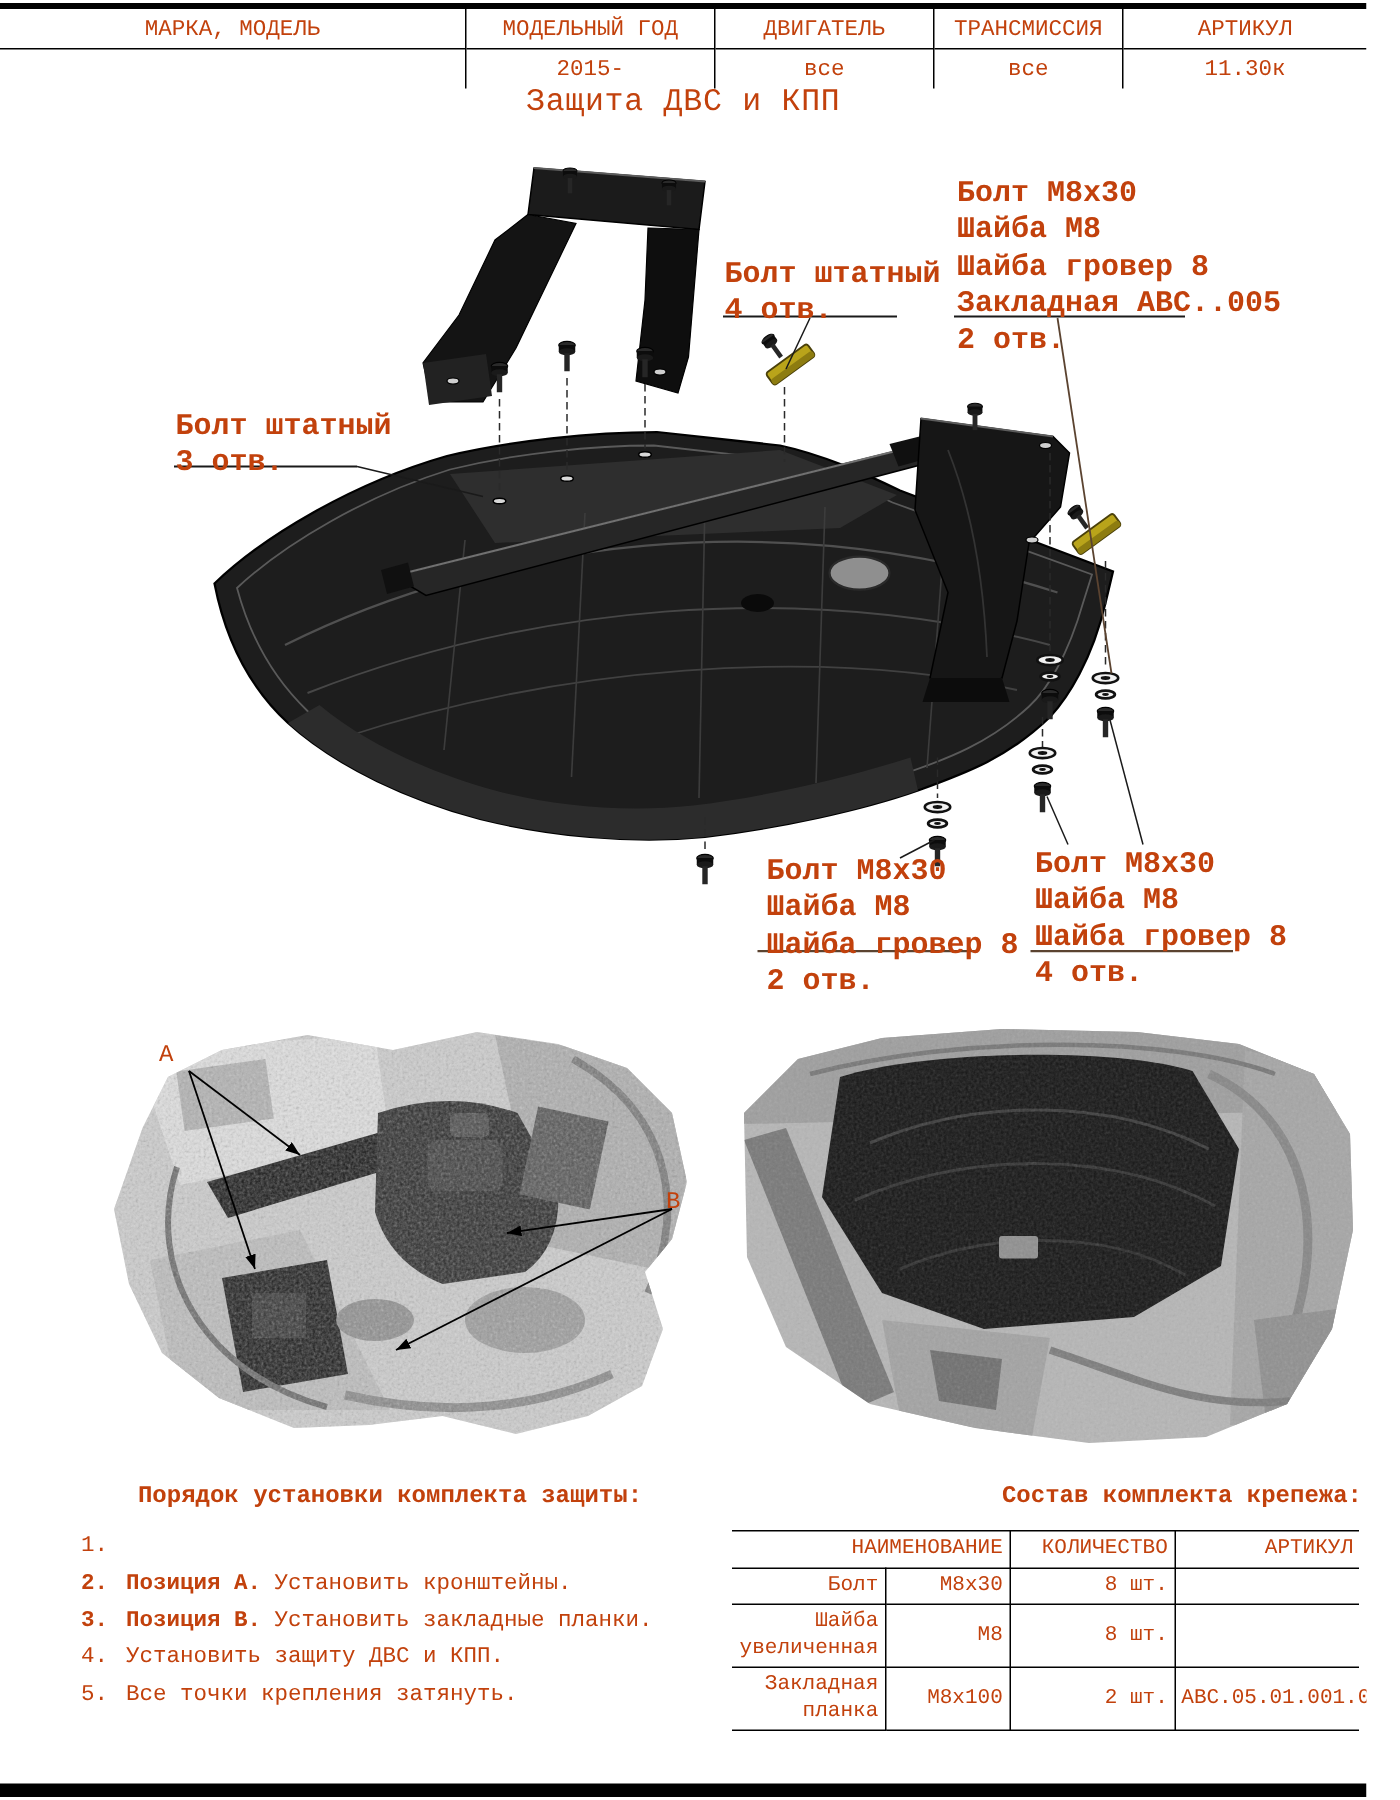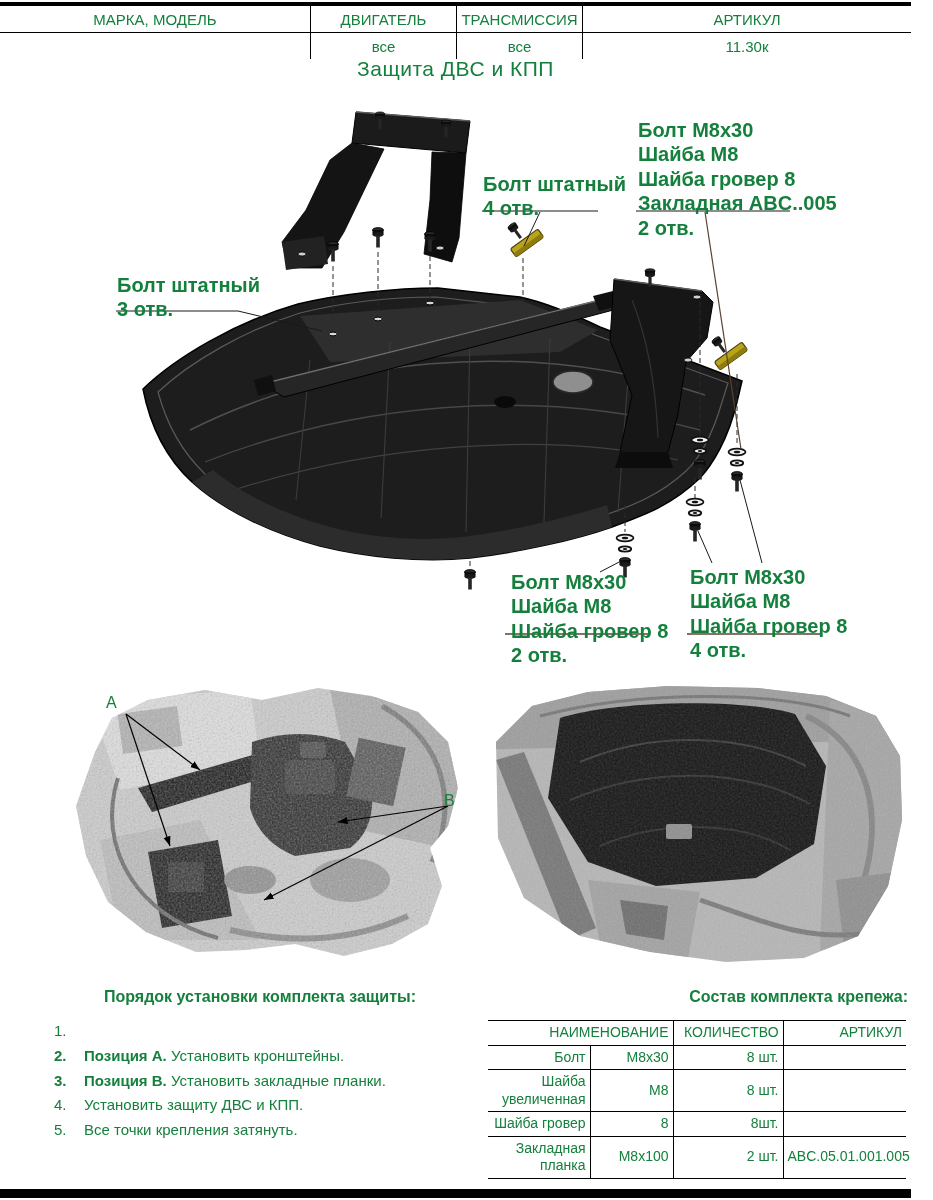--- a/index.html
+++ b/index.html
@@ -1,17 +1,17 @@
 <!DOCTYPE html>
 <html><head>
 <meta charset="utf-8">
 <style>
   html,body{margin:0;padding:0;background:#fff;}
   .page{position:relative;width:911px;height:1200px;background:#fff;overflow:hidden;
-        font-family:Liberation Sans, sans-serif;color:#15803d;}
+        font-family:Liberation Mono, monospace;color:#c2410c;}
   .top-bar{position:absolute;left:0;top:2px;width:100%;height:4px;background:#000;}
   .bottom-bar{position:absolute;left:0;top:1189px;width:100%;height:9px;background:#000;}
 
   
   .head-table{position:absolute;left:0;top:6px;width:100%;display:flex;}
   .hcol{display:flex;flex-direction:column;border-right:1.5px solid #000;}
   .hcol.last{border-right:none;}
   .hcell{text-align:center;font-size:15px;line-height:1;padding:6px 2px 5px;}
   .hcell.hdr{border-bottom:1.5px solid #000;}
   .c0{width:310px}.c1{width:165px}.c2{width:145px}.c3{width:125px}.c4{flex:1}
@@ -54,20 +54,24 @@
 </style>
 </head>
 <body>
 
 <div class="page">
   <div class="top-bar"></div>
 
   <div class="head-table">
     <div class="hcol c0">
       <div class="hcell hdr">МАРКА, МОДЕЛЬ</div>
+    </div>
+    <div class="hcol c1">
+      <div class="hcell hdr">МОДЕЛЬНЫЙ ГОД</div>
+      <div class="hcell">2015-</div>
     </div>
     <div class="hcol c2">
       <div class="hcell hdr">ДВИГАТЕЛЬ</div>
       <div class="hcell">все</div>
     </div>
     <div class="hcol c3">
       <div class="hcell hdr">ТРАНСМИССИЯ</div>
       <div class="hcell">все</div>
     </div>
     <div class="hcol c4 last">
@@ -350,26 +354,20 @@
           <td>8 шт.</td>
           <td class="no-r"></td>
         </tr>
         <tr>
           <td class="no-l">Шайба увеличенная</td>
           <td>М8</td>
           <td>8 шт.</td>
           <td class="no-r"></td>
         </tr>
         <tr>
-          <td class="no-l">Шайба гровер</td>
-          <td>8</td>
-          <td>8шт.</td>
-          <td class="no-r"></td>
-        </tr>
-        <tr>
           <td class="no-l">Закладная планка</td>
           <td>М8х100</td>
           <td>2 шт.</td>
           <td class="no-r">ABC.05.01.001.005</td>
         </tr>
       </tbody>
     </table>
   </div>
 
   <div class="bottom-bar"></div>

